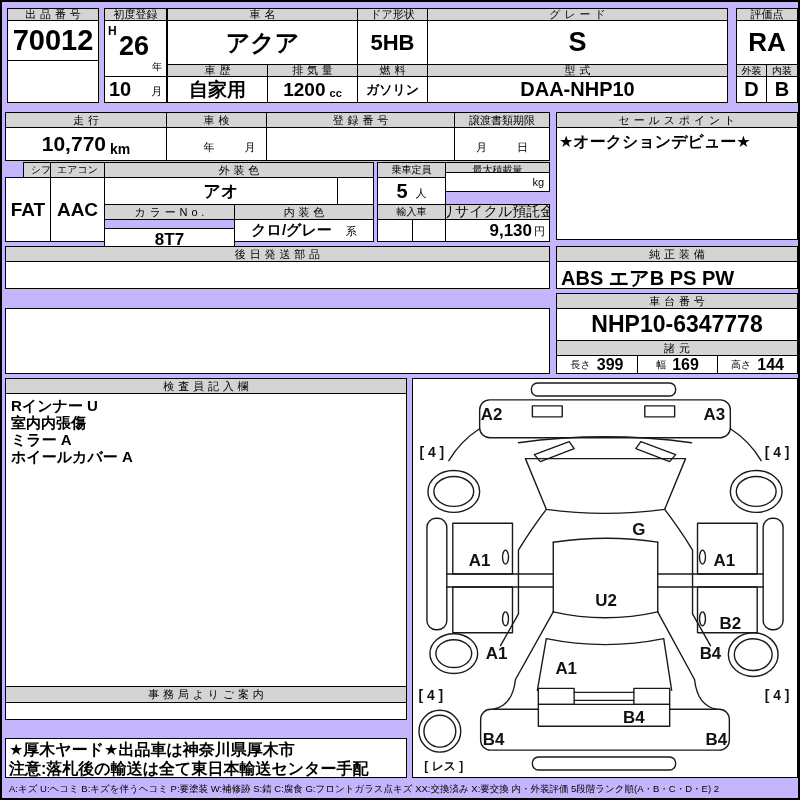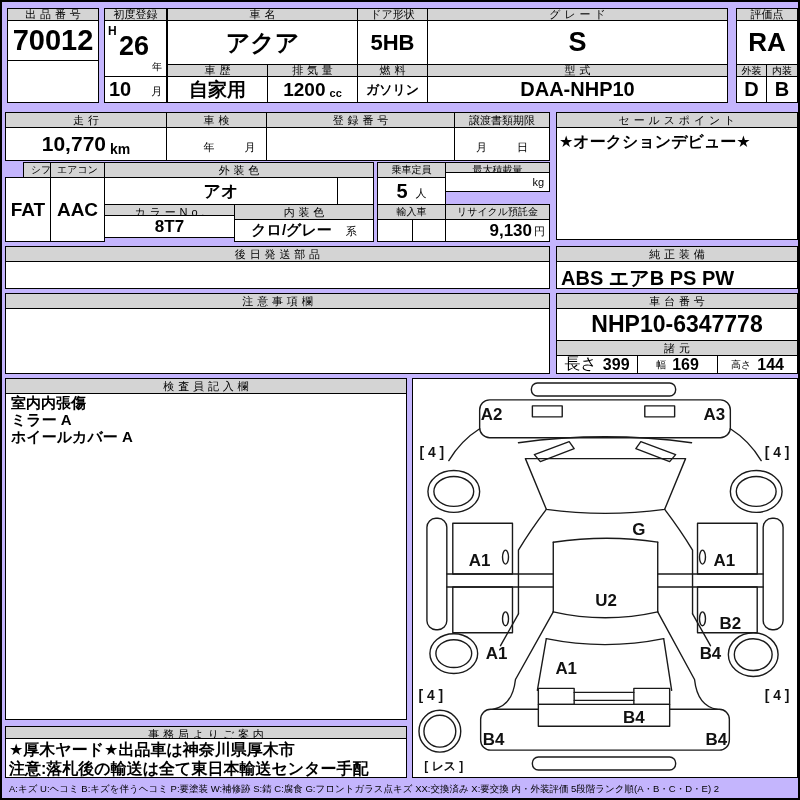--- a/index.html
+++ b/index.html
@@ -93,79 +93,79 @@
   <div class="cell hd" style="left:21px;top:160px;width:46px;height:16px;font-size:10px">シフト</div>
   <div class="cell val" style="left:3px;top:175px;width:46px;height:65px;font-size:19px">FAT</div>
   <div class="cell hd" style="left:48px;top:160px;width:55px;height:16px;font-size:10px">エアコン</div>
   <div class="cell val" style="left:48px;top:175px;width:55px;height:65px;font-size:19px">AAC</div>
 
   <div class="cell hd sp" style="left:102px;top:160px;width:270px;height:16px">外装色</div>
   <div class="cell val" style="left:102px;top:175px;width:234px;height:28px;font-size:17px">アオ</div>
   <div class="cell" style="left:335px;top:175px;width:37px;height:28px"></div>
   <div class="cell hd sp" style="left:102px;top:202px;width:131px;height:16px">カラーNo.</div>
   <div class="cell hd sp" style="left:232px;top:202px;width:140px;height:16px">内装色</div>
-  <div class="cell val" style="left:102px;top:213px;width:131px;height:23px;font-size:17px">8T7</div>
+  <div class="cell val" style="left:102px;top:226px;width:131px;height:23px;font-size:17px">8T7</div>
   <div class="cell val" style="left:232px;top:217px;width:140px;height:23px;font-size:15px;gap:14px">
     <span>クロ/グレー</span>
     <span class="small" style="align-self:flex-end;padding-bottom:2px">系</span>
   </div>
 
   <div class="cell hd" style="left:375px;top:160px;width:69px;height:16px;font-size:10px">乗車定員</div>
   <div class="cell val" style="left:375px;top:175px;width:69px;height:28px;font-size:20px;gap:8px">
     <span>5</span>
     <span class="small" style="align-self:flex-end;padding-bottom:3px">人</span>
   </div>
   <div class="cell hd" style="left:443px;top:160px;width:105px;height:16px;font-size:10px">最大積載量</div>
   <div class="cell" style="left:443px;top:170px;width:105px;height:20px">
     <span style="position:absolute;right:5px;bottom:3px;font-size:11px">kg</span>
   </div>
   <div class="cell hd" style="left:375px;top:202px;width:69px;height:16px;font-size:10px">輸入車</div>
   <div class="cell" style="left:375px;top:217px;width:69px;height:23px">
     <div style="position:absolute;left:50%;top:0;bottom:0;border-left:1px solid #000"></div>
   </div>
-  <div class="cell hd" style="left:443px;top:202px;width:105px;height:16px;font-size:10px">リサイクル預託金</div>
+  <div class="cell hd" style="left:443px;top:202px;width:105px;height:16px;font-size:14px">リサイクル預託金</div>
   <div class="cell val" style="left:443px;top:217px;width:105px;height:23px;font-size:17px;justify-content:flex-end;padding-right:4px">
     <span>9,130</span>
     <span class="small" style="align-self:flex-end;padding-bottom:2px;margin-left:2px">円</span>
   </div>
 
   <div class="cell hd sp" style="left:3px;top:244px;width:545px;height:16px">後日発送部品</div>
   <div class="cell" style="left:3px;top:259px;width:545px;height:28px"></div>
   <div class="cell hd sp" style="left:554px;top:244px;width:242px;height:16px">純正装備</div>
   <div class="cell" style="left:554px;top:259px;width:242px;height:28px">
     <div style="font-weight:bold;font-size:20px;padding:3px 4px">ABS エアB PS PW</div>
   </div>
 
-  <div class="cell hd sp" style="left:3px;top:291px;width:545px;height:16px">注意事項欄</div>
   <div class="cell" style="left:3px;top:306px;width:545px;height:66px"></div>
 
   <div class="cell hd sp" style="left:554px;top:291px;width:242px;height:16px">車台番号</div>
   <div class="cell val" style="left:554px;top:306px;width:242px;height:33px;font-size:23px">NHP10-6347778</div>
   <div class="cell hd sp" style="left:554px;top:338px;width:242px;height:16px">諸元</div>
   <div class="cell val" style="left:554px;top:353px;width:82px;height:19px;font-size:16px;gap:6px">
-    <span class="small" style="font-size:16px">長さ</span>
+    <span class="small" style="font-size:10px">長さ</span>
     <span>399</span>
   </div>
   <div class="cell val" style="left:635px;top:353px;width:81px;height:19px;font-size:16px;gap:6px">
     <span class="small" style="font-size:10px">幅</span>
     <span>169</span>
   </div>
   <div class="cell val" style="left:715px;top:353px;width:81px;height:19px;font-size:16px;gap:6px">
     <span class="small" style="font-size:10px">高さ</span>
     <span>144</span>
   </div>
 
   <div class="cell hd sp" style="left:3px;top:376px;width:402px;height:16px">検査員記入欄</div>
   <div class="cell" style="left:3px;top:391px;width:402px;height:327px">
+    <div class="txtblock" style="padding-bottom:0">Rインナー U</div>
     <div class="txtblock" style="padding-top:0;padding-bottom:0">室内内張傷</div>
     <div class="txtblock" style="padding-top:0;padding-bottom:0">ミラー A</div>
     <div class="txtblock" style="padding-top:0">ホイールカバー A</div>
   </div>
 
-  <div class="cell hd sp" style="left:3px;top:724px;width:402px;height:17px">事務局よりご案内</div>
+  <div class="cell hd sp" style="left:3px;top:684px;width:402px;height:17px">事務局よりご案内</div>
   <div class="cell" style="left:3px;top:736px;width:402px;height:40px">
     <div style="font-weight:bold;font-size:16px;line-height:19px;padding:1px 3px 0">★厚木ヤード★出品車は神奈川県厚木市</div>
     <div style="font-weight:bold;font-size:16px;line-height:19px;padding:0 3px">注意:落札後の輸送は全て東日本輸送センター手配</div>
   </div>
 
   <div style="position:absolute;left:7px;top:781px;width:788px;font-size:9.5px;white-space:nowrap">A:キズ U:ヘコミ B:キズを伴うヘコミ P:要塗装 W:補修跡 S:錆 C:腐食 G:フロントガラス点キズ XX:交換済み X:要交換  内・外装評価 5段階ランク順(A・B・C・D・E) 2</div>
 
   <div class="cell" style="left:410px;top:376px;width:386px;height:400px">
     <svg viewBox="0 0 386 400" width="384" height="398">
       <g stroke="#1a1a1a" fill="none" stroke-width="1.4" stroke-linejoin="round" stroke-linecap="round">

